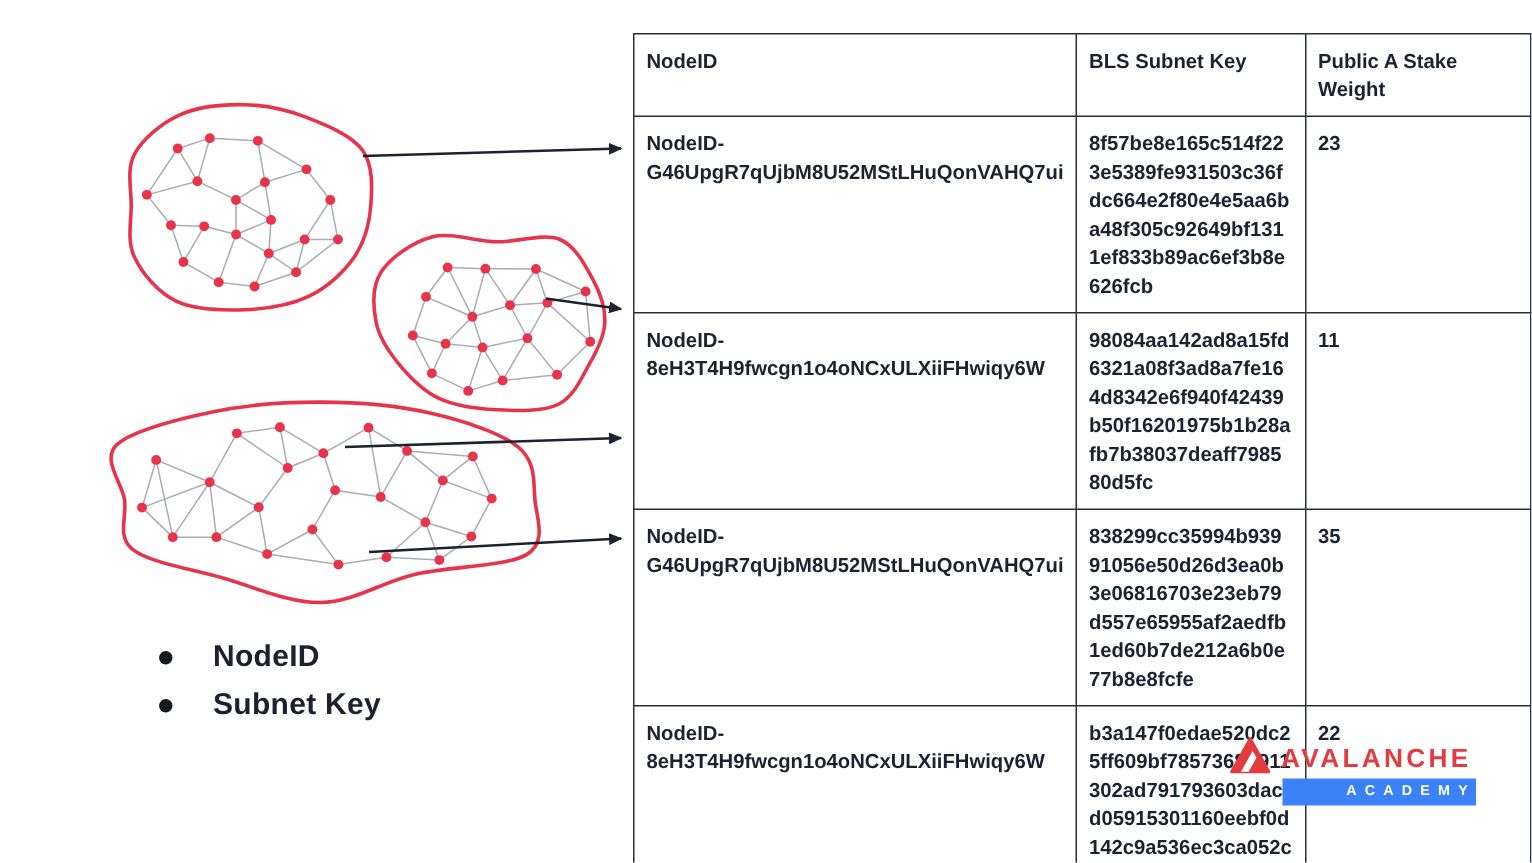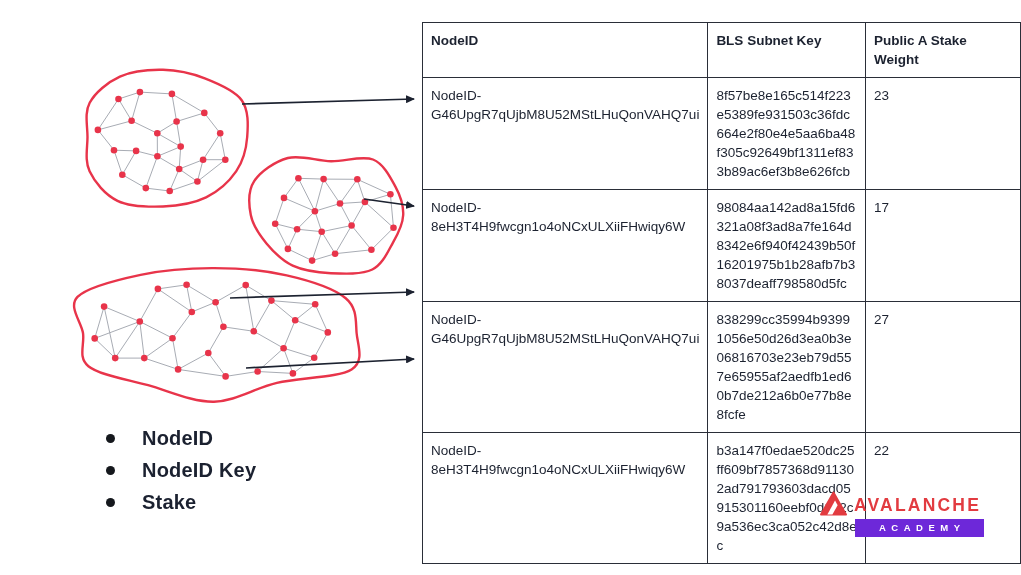--- a/index.html
+++ b/index.html
@@ -11,40 +11,40 @@
   #diagram-svg{position:absolute;left:0;top:0}
   .arrow{stroke-width:1.7}
 
   
   .data-table{
     position:absolute;left:422px;top:22px;
     border-collapse:collapse;table-layout:fixed;background:#fff;
   }
   .data-table th,.data-table td{
     border:1px solid #2a2e38;text-align:left;vertical-align:top;
-    padding:8px 8px;font-size:13.5px;line-height:19px;color:#1c2230;
+    padding:8px 8px;font-size:13.5px;line-height:19px;color:#1c2230;font-weight:bold;
   }
   .data-table th{font-weight:700;height:36px}
   .data-table td{height:94px}
   .cell-nodeid{overflow-wrap:break-word}
   .cell-key{word-break:break-all}
 
   
   .bullets{position:absolute;left:106px;top:427px;list-style:none;margin:0;padding:0}
   .bullets li{display:flex;align-items:center;margin-bottom:9px}
   .bullet-dot{width:9px;height:9px;border-radius:50%;background:#15181d;margin-right:27px;flex:none}
   .bullet-label{font-size:20px;font-weight:700;color:#1b2130;letter-spacing:.2px}
 
   
   .logo{position:absolute;left:820px;top:491px}
   .logo-row{display:flex;align-items:flex-end;gap:7px}
   .logo-word{color:#e23b40;font-weight:800;font-size:17.5px;letter-spacing:2.2px}
   .logo-bar{
-    margin-left:35px;margin-top:3px;background:#6d28d9;color:#fff;width:129px;
-    text-align:center;font-size:9.5px;font-weight:700;letter-spacing:5.5px;
+    margin-left:35px;margin-top:3px;background:#3b82f6;color:#fff;width:129px;
+    text-align:right;font-size:9.5px;font-weight:700;letter-spacing:5.5px;
     text-indent:5.5px;padding:3px 0 4px;
   }
 </style>
 </head>
 <body>
 
 <svg id="diagram-svg" width="1021" height="575" viewBox="0 0 1021 575">
   <defs>
     <marker id="ah" markerWidth="10" markerHeight="8" refX="8" refY="4" orient="auto" markerUnits="userSpaceOnUse">
       <path id="ah-path" d="M0 0 L9 4 L0 8 Z" fill="#1c2230"></path>
@@ -254,47 +254,43 @@
   </thead>
   <tbody>
     <tr>
       <td class="cell-nodeid">NodeID-G46UpgR7qUjbM8U52MStLHuQonVAHQ7ui</td>
       <td class="cell-key">8f57be8e165c514f223e5389fe931503c36fdc664e2f80e4e5aa6ba48f305c92649bf1311ef833b89ac6ef3b8e626fcb</td>
       <td class="cell-stake">23</td>
     </tr>
     <tr>
       <td class="cell-nodeid">NodeID-8eH3T4H9fwcgn1o4oNCxULXiiFHwiqy6W</td>
       <td class="cell-key">98084aa142ad8a15fd6321a08f3ad8a7fe164d8342e6f940f42439b50f16201975b1b28afb7b38037deaff798580d5fc</td>
-      <td class="cell-stake">17</td>
+      <td class="cell-stake">11</td>
     </tr>
     <tr>
       <td class="cell-nodeid">NodeID-G46UpgR7qUjbM8U52MStLHuQonVAHQ7ui</td>
       <td class="cell-key">838299cc35994b93991056e50d26d3ea0b3e06816703e23eb79d557e65955af2aedfb1ed60b7de212a6b0e77b8e8fcfe</td>
-      <td class="cell-stake">27</td>
+      <td class="cell-stake">35</td>
     </tr>
     <tr>
       <td class="cell-nodeid">NodeID-8eH3T4H9fwcgn1o4oNCxULXiiFHwiqy6W</td>
       <td class="cell-key">b3a147f0edae520dc25ff609bf7857368d911302ad791793603dacd05915301160eebf0d142c9a536ec3ca052c42d8ec</td>
       <td class="cell-stake">22</td>
     </tr>
   </tbody>
 </table>
 
 <ul class="bullets">
   <li>
     <span class="bullet-dot"></span>
     <span class="bullet-label">NodeID</span>
   </li>
   <li>
     <span class="bullet-dot"></span>
-    <span class="bullet-label">NodeID Key</span>
-  </li>
-  <li>
-    <span class="bullet-dot"></span>
-    <span class="bullet-label">Stake</span>
+    <span class="bullet-label">Subnet Key</span>
   </li>
 </ul>
 
 <div class="logo">
   <div class="logo-row">
     <svg class="logo-mark" width="27" height="25" viewBox="0 0 28 26">
       <path d="M14 1.5 L27 24.5 H1 Z" fill="#e23b40" stroke="#e23b40" stroke-width="2" stroke-linejoin="round"></path>
       <path d="M7.6 24.5 L15.6 10 L18.3 14.8 L12.9 24.5 Z" fill="#ffffff"></path>
       <path d="M19.6 18.6 L22.9 24.5 H16.4 Z" fill="#ffffff" opacity="0"></path>
     </svg>

